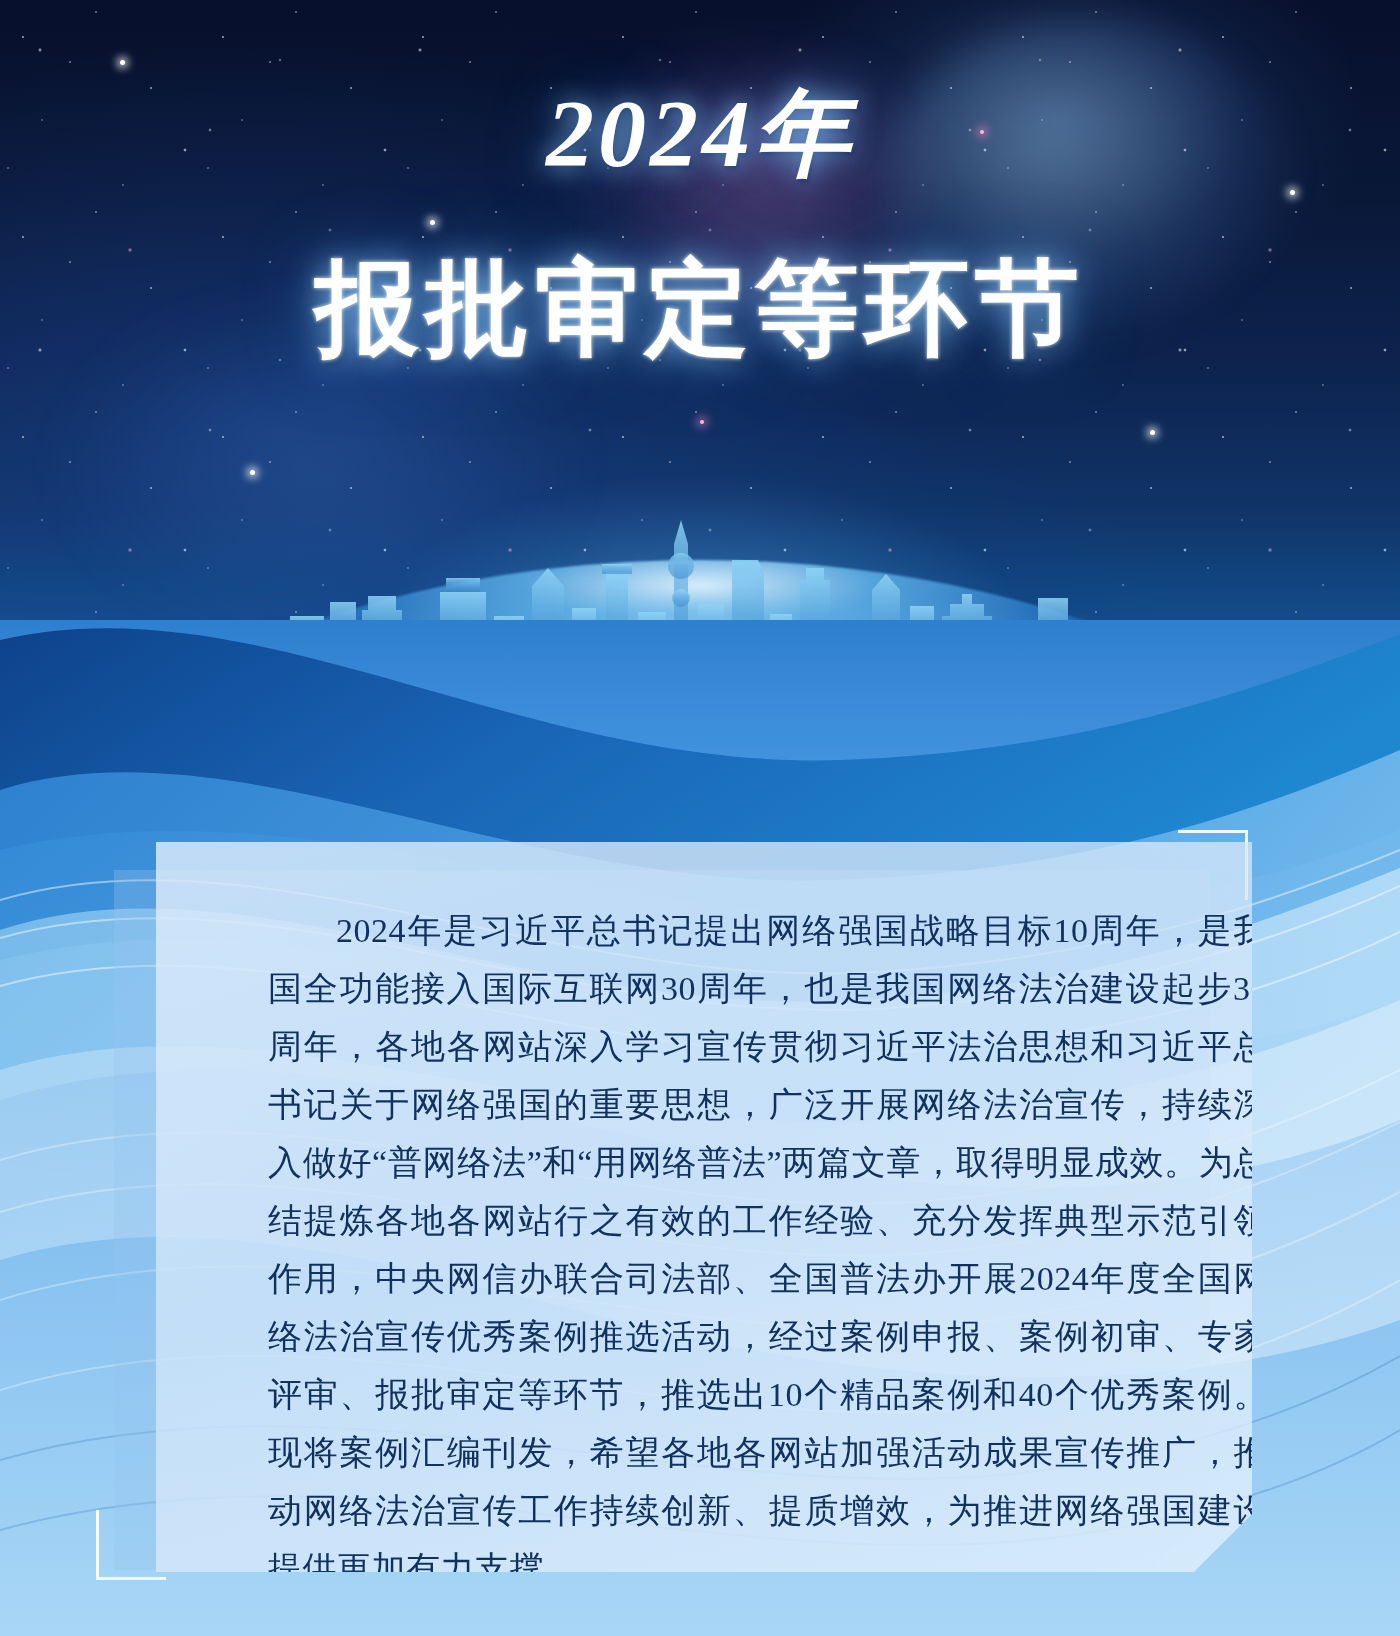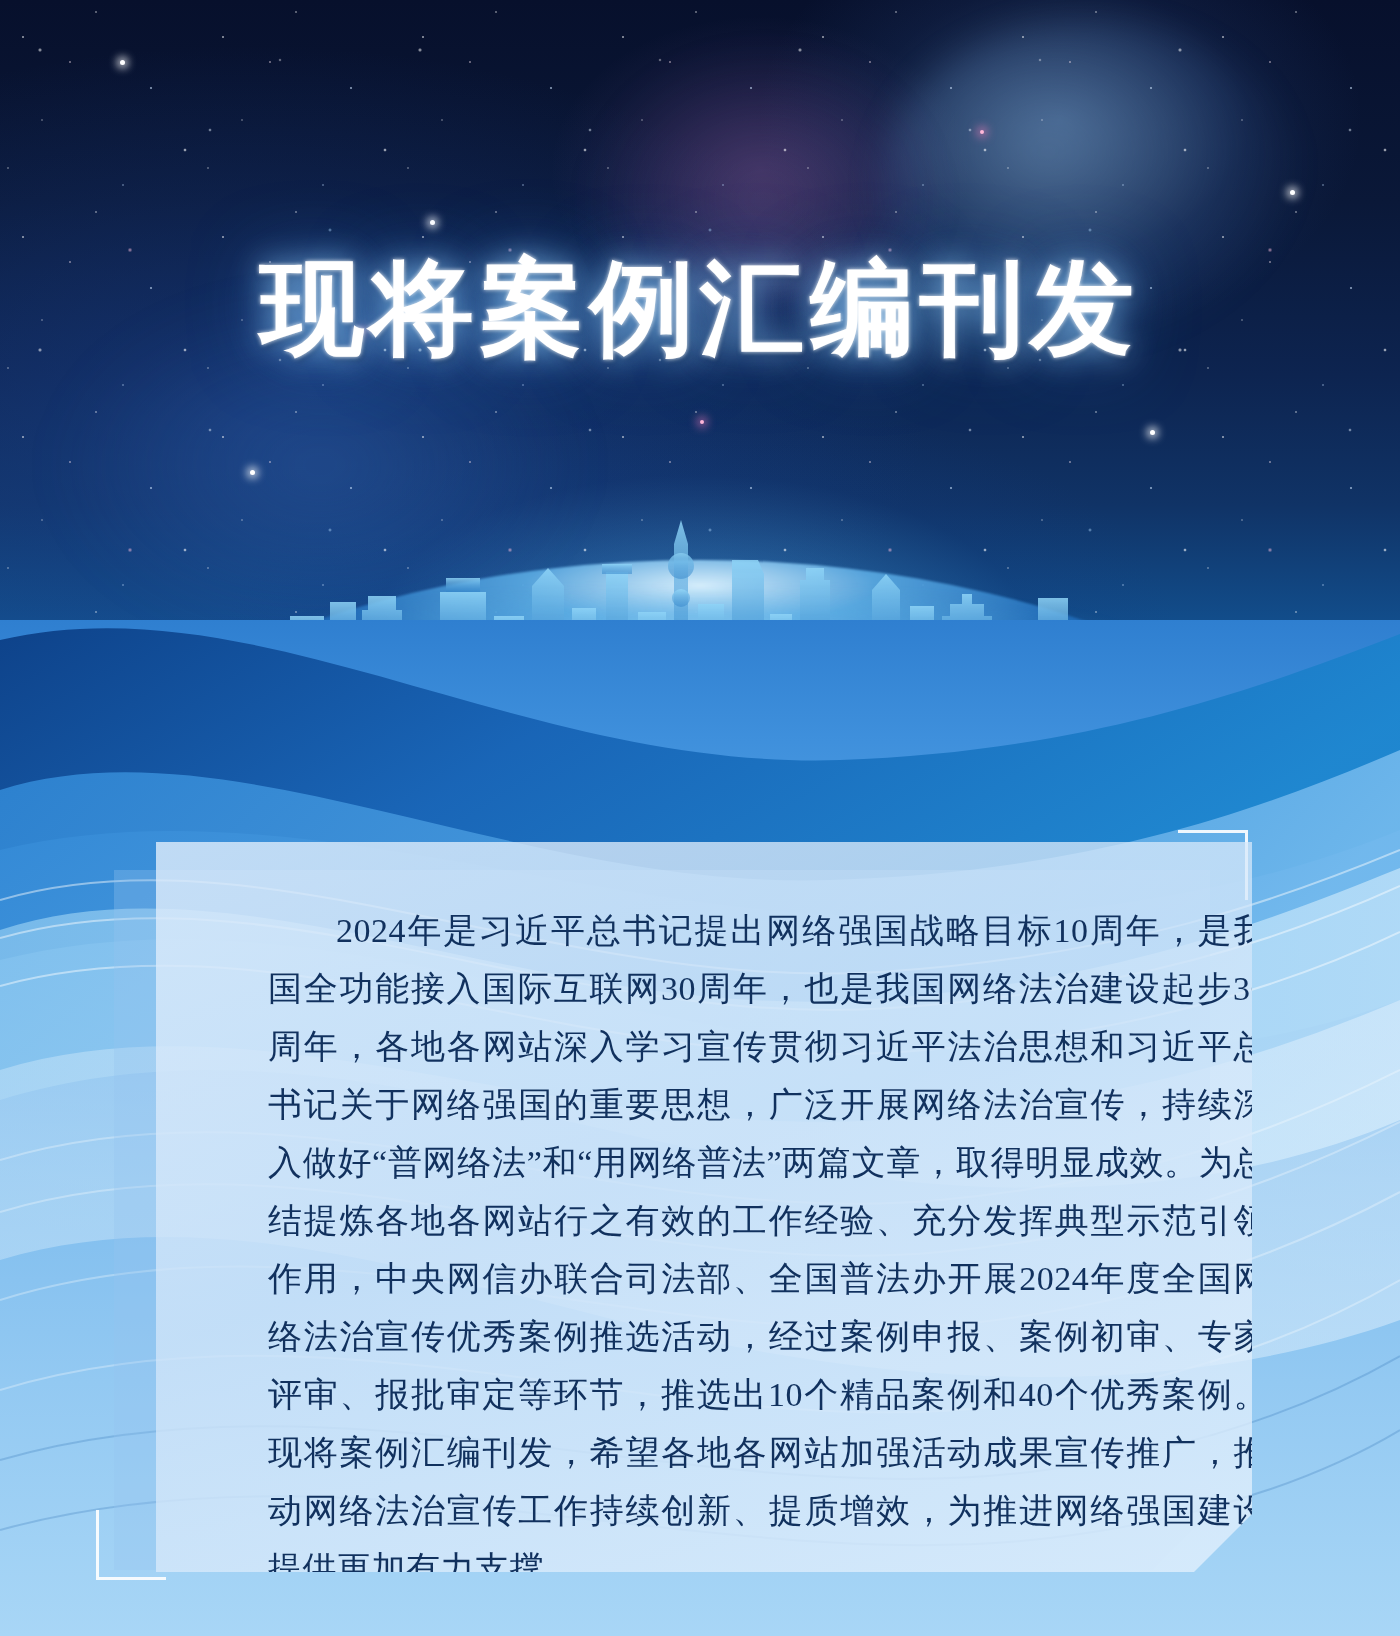--- a/index.html
+++ b/index.html
@@ -299,21 +299,22 @@
       <path d="M622 70 l14 -16 l14 16 v70 h-28 z"></path>
       <rect x="660" y="86" width="24" height="54"></rect>
       <path d="M692 96 h50 v44 h-50 z M700 84 h34 v12 h-34 z M712 74 h10 v10 h-10 z"></path>
       <rect x="752" y="100" width="26" height="40"></rect>
       <path d="M788 78 h30 v62 h-30 z"></path>
       <rect x="826" y="104" width="34" height="36"></rect>
       <rect x="0" y="120" width="900" height="20"></rect>
     </g>
   </svg>
 
-  <div class="title-main">现将案例汇编刊发</div>
+  <div class="title-year">2024年</div>
+  <div class="title-main">报批审定等环节</div>
 
   <div class="lower"></div>
 
   <svg class="waves" viewBox="0 0 1400 1036" preserveAspectRatio="none">
     <defs>
       <linearGradient id="w1" x1="0" y1="0" x2="1" y2="0.3">
         <stop offset="0%" stop-color="#0c3f86"></stop>
         <stop offset="45%" stop-color="#1763b5"></stop>
         <stop offset="100%" stop-color="#1d86cf"></stop>
       </linearGradient>

